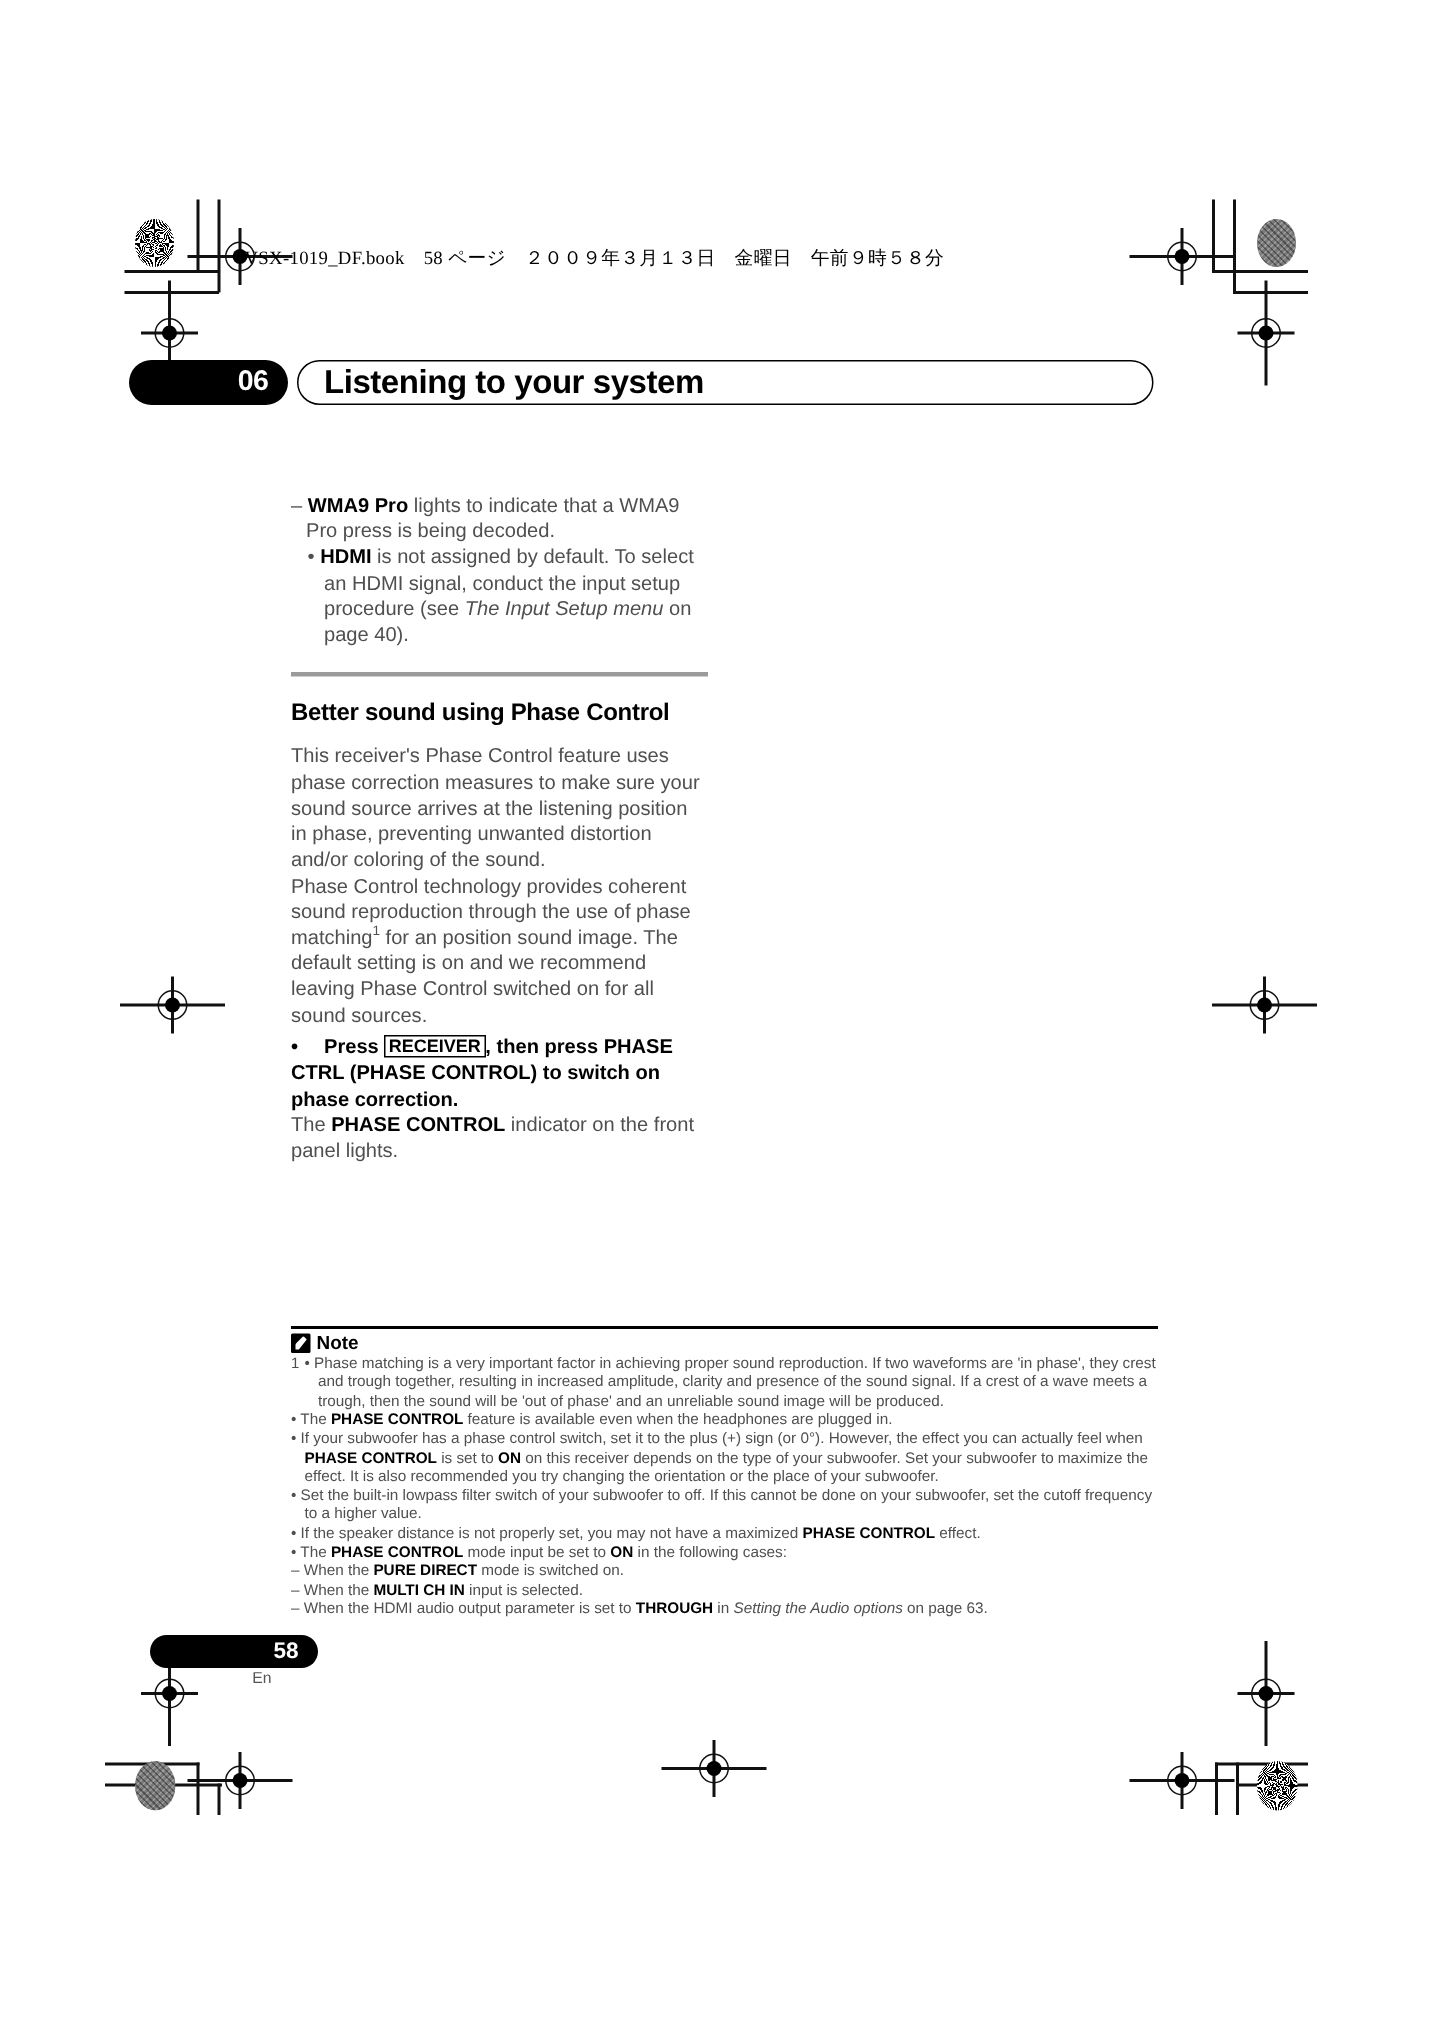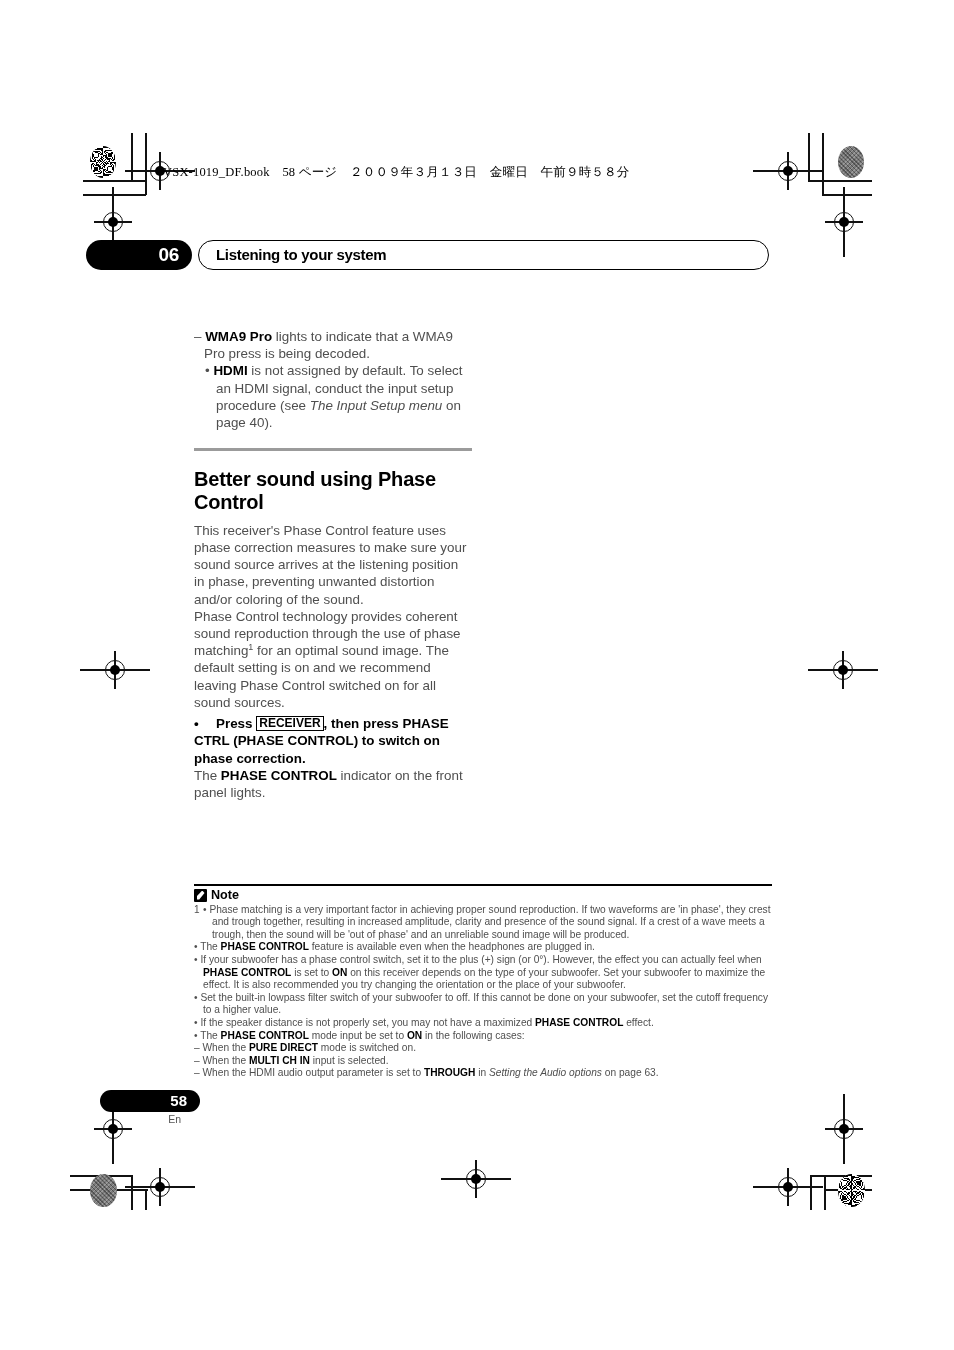--- a/index.html
+++ b/index.html
@@ -112,21 +112,21 @@
   }
   .chapter-title-pill {
     position: absolute;
     left: 112px; top: 0;
     width: 571px; height: 30px;
     border: 1.3px solid #000;
     border-radius: 15px;
     box-sizing: border-box;
     padding-left: 17px;
     line-height: 28px;
-    font-size: 15px;
+    font-size: 22px;
     font-weight: bold;
     letter-spacing: -0.3px;
   }
 
   
   .col {
     position: absolute;
     left: 194px;
     top: 328px;
     width: 278px;
@@ -148,21 +148,21 @@
     margin-top: 3px;
   }
 
   .rule-gray {
     height: 3px;
     background: #9b9b9b;
     margin: 17px 0 9px 0;
   }
 
   .sec-head {
-    font-size: 20px;
+    font-size: 16px;
     line-height: 23px;
     font-weight: bold;
     color: #000;
     letter-spacing: -0.2px;
     margin-bottom: 8px;
   }
 
   .para { margin-bottom: 9px; }
 
   sup {
@@ -264,21 +264,21 @@
     top: 0;
     font-size: 10px;
     color: #4f4f4f;
   }
 
   
   .page-pill {
     position: absolute;
     left: 100px;
     top: 1090px;
-    width: 100px;
+    width: 112px;
     height: 22px;
     background: #000;
     border-radius: 11px;
     color: #fff;
     font-size: 15px;
     font-weight: bold;
     text-align: right;
     line-height: 22px;
     padding-right: 13px;
     box-sizing: border-box;
@@ -406,21 +406,21 @@
   <p class="dash-item"><span>– </span><b>WMA9 Pro</b><span> lights to indicate that a WMA9 Pro press is being decoded.</span></p>
 
   <p class="bullet-item"><span>• </span><b>HDMI</b><span> is not assigned by default. To select an HDMI signal, conduct the input setup procedure (see </span><i>The Input Setup menu</i><span> on page 40).</span></p>
 
   <div class="rule-gray"></div>
 
   <h2 class="sec-head">Better sound using Phase Control</h2>
 
   <p class="para">This receiver's Phase Control feature uses phase correction measures to make sure your sound source arrives at the listening position in phase, preventing unwanted distortion and/or coloring of the sound.</p>
 
-  <p class="para"><span>Phase Control technology provides coherent sound reproduction through the use of phase matching</span><sup>1</sup><span> for an optimal sound image. The default setting is on and we recommend leaving Phase Control switched on for all sound sources.</span></p>
+  <p class="para"><span>Phase Control technology provides coherent sound reproduction through the use of phase matching</span><sup>1</sup><span> for an position sound image. The default setting is on and we recommend leaving Phase Control switched on for all sound sources.</span></p>
 
   <div class="action-block">
     <span class="lead">•</span><span>Press</span>&nbsp;<span class="keycap">RECEIVER</span><span>, then press PHASE CTRL (PHASE CONTROL) to switch on phase correction.</span>
   </div>
 
   <p class="after-action"><span>The </span><b>PHASE CONTROL</b><span> indicator on the front panel lights.</span></p>
 </div>
 
 <div class="note-block">
   <div class="note-rule"></div>

